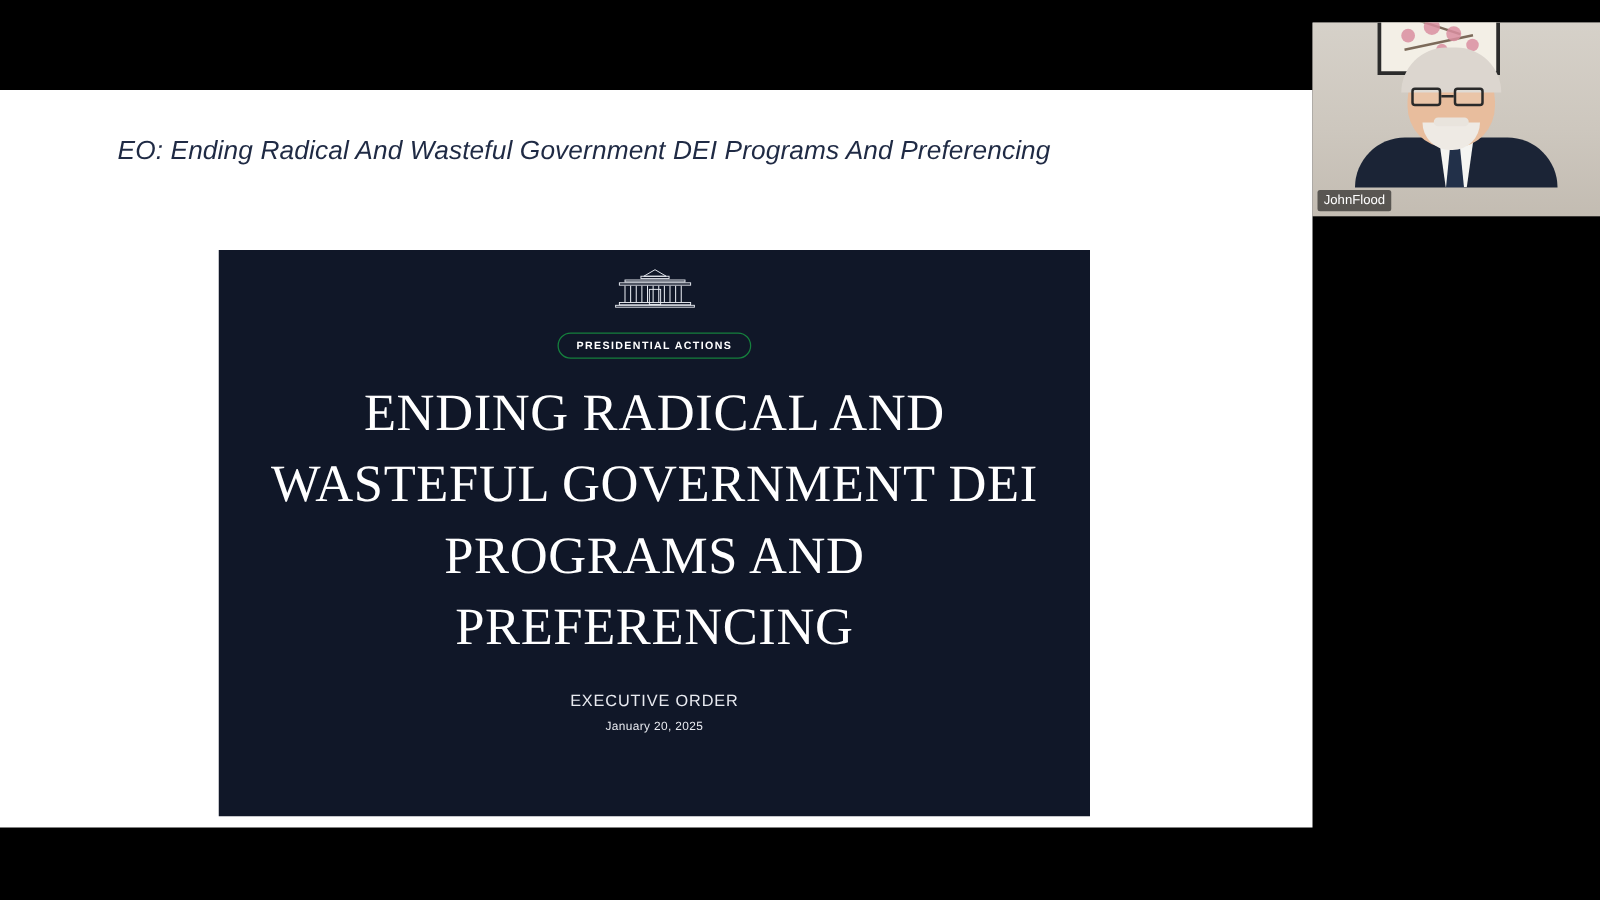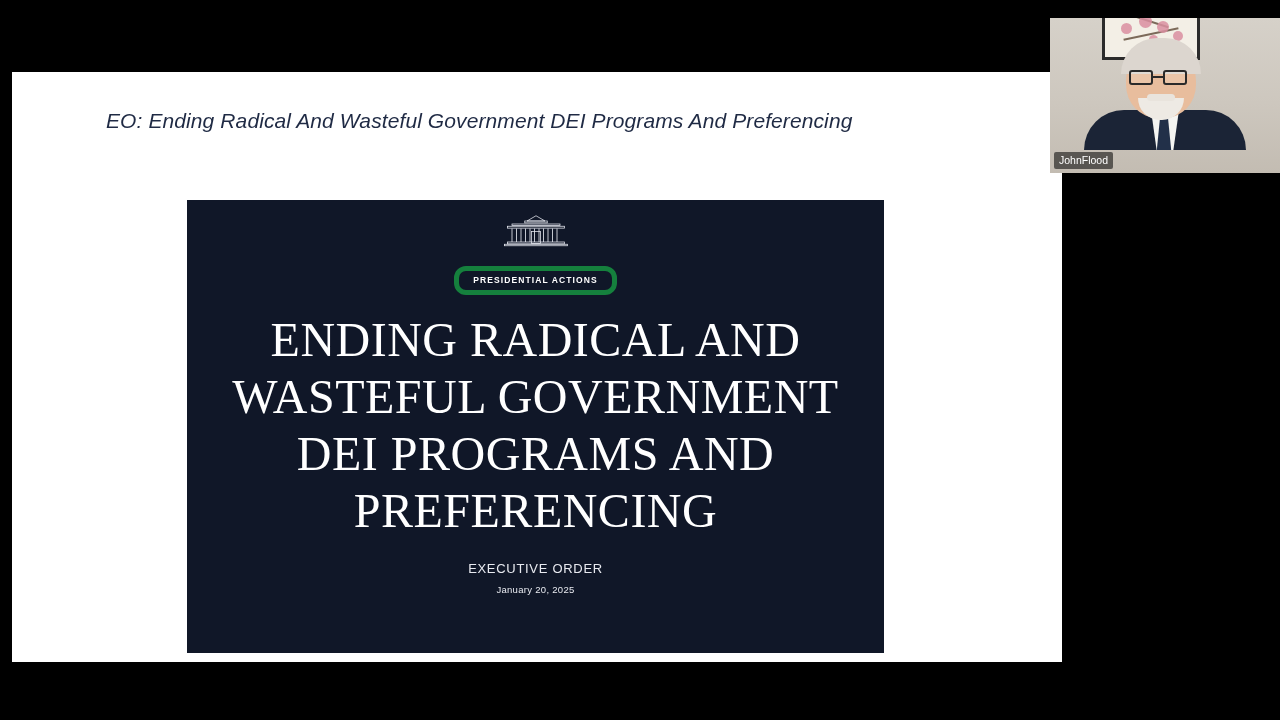--- a/index.html
+++ b/index.html
@@ -11,21 +11,21 @@
   }
   #stage {
     position: relative;
     width: 1280px; height: 720px;
     background: #000;
   }
 
   
   #slide-area {
     position: absolute;
-    left: 12px; top: 72px;
+    left: 0; top: 72px;
     width: 1050px; height: 590px;
     background: #ffffff;
     overflow: hidden;
   }
 
   #slide-title {
     position: absolute;
     left: 94px; top: 34px;
     width: 780px;
     font-size: 21px;
@@ -50,33 +50,33 @@
     padding-top: 12px;
     width: 104px;
     height: 48px;
     display: block;
   }
 
   #pa-badge {
     display: inline-block;
     margin-top: 18px;
     padding: 4px 14px 5px;
-    border: 5px solid #15803d;
+    border: 1px solid #15803d;
     border-radius: 12px;
     font-size: 8.5px;
     font-weight: bold;
     letter-spacing: 1.1px;
     color: #ffffff;
   }
 
   #eo-headline {
     margin: 16px auto 0;
     width: 640px;
     font-family: "Liberation Serif", serif;
-    font-size: 48px;
+    font-size: 42px;
     line-height: 57px;
     letter-spacing: 0.5px;
     font-weight: normal;
     text-transform: uppercase;
   }
 
   #eo-kicker {
     margin-top: 22px;
     font-size: 13px;
     letter-spacing: 0.7px;

